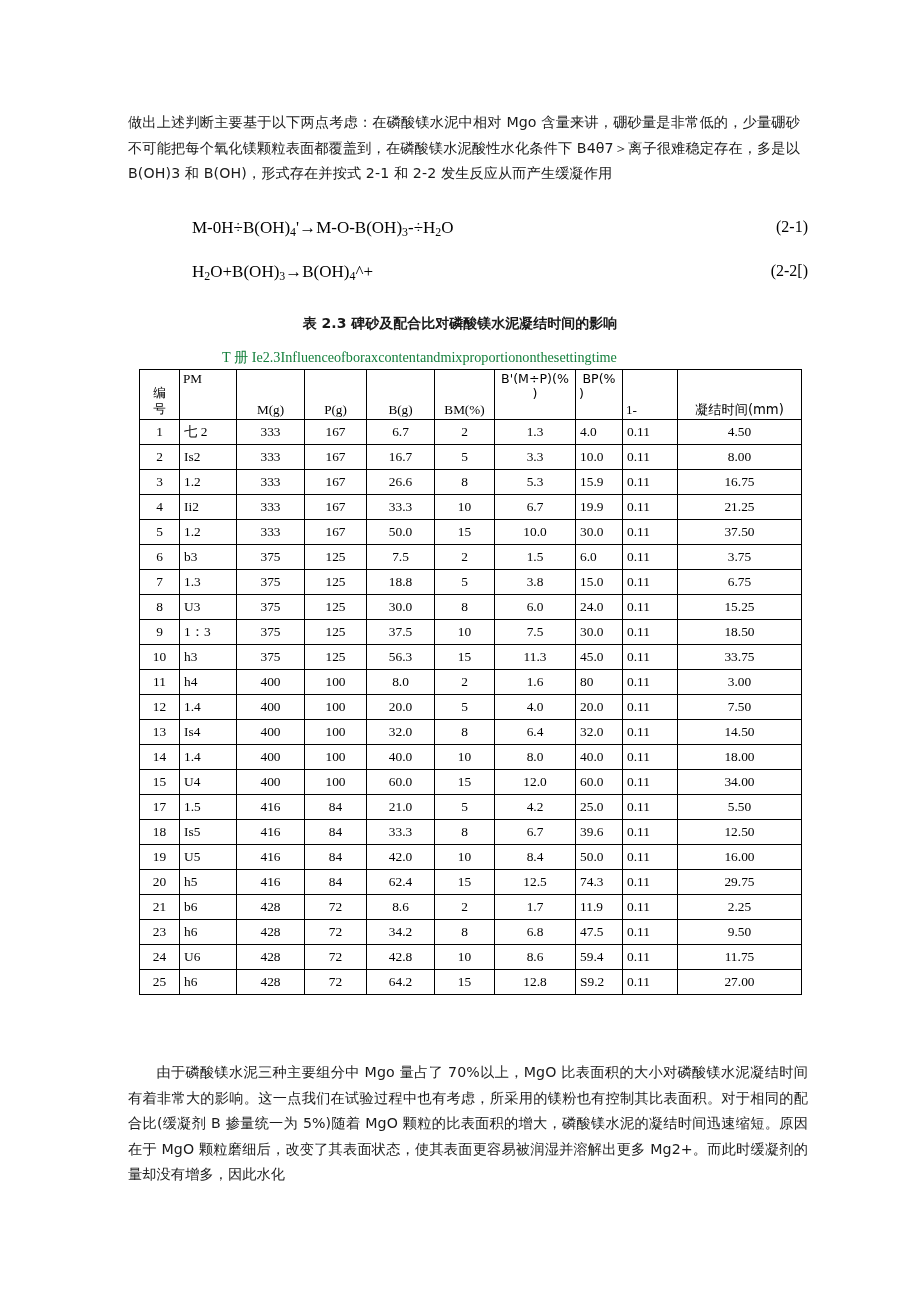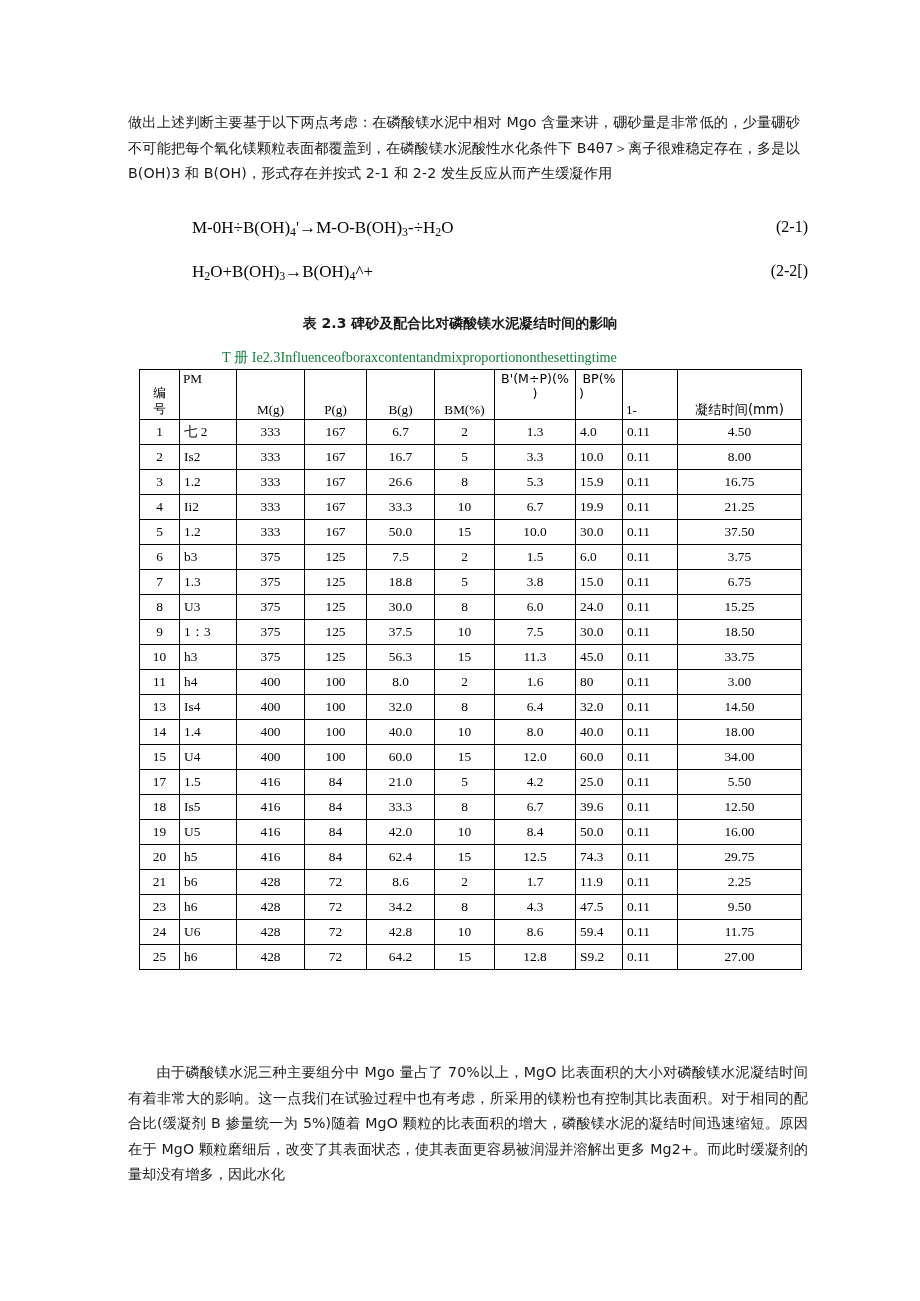--- a/index.html
+++ b/index.html
@@ -354,20 +354,32 @@
             <td class="lft">h4</td>
             <td>400</td>
             <td>100</td>
             <td>8.0</td>
             <td>2</td>
             <td>1.6</td>
             <td class="lft">80</td>
             <td class="lft">0.11</td>
             <td>3.00</td>
           </tr>
+          <tr class="xtall">
+            <td>12</td>
+            <td class="lft">1.4</td>
+            <td>400</td>
+            <td>100</td>
+            <td>20.0</td>
+            <td>5</td>
+            <td>4.0</td>
+            <td class="lft">20.0</td>
+            <td class="lft">0.11</td>
+            <td>7.50</td>
+          </tr>
           <tr>
             <td>13</td>
             <td class="lft">Is4</td>
             <td>400</td>
             <td>100</td>
             <td>32.0</td>
             <td>8</td>
             <td>6.4</td>
             <td class="lft">32.0</td>
             <td class="lft">0.11</td>
@@ -457,21 +469,21 @@
             <td class="lft">0.11</td>
             <td>2.25</td>
           </tr>
           <tr class="tall">
             <td>23</td>
             <td class="lft">h6</td>
             <td>428</td>
             <td>72</td>
             <td>34.2</td>
             <td>8</td>
-            <td>4.3</td>
+            <td>6.8</td>
             <td class="lft">47.5</td>
             <td class="lft">0.11</td>
             <td>9.50</td>
           </tr>
           <tr class="tall">
             <td>24</td>
             <td class="lft">U6</td>
             <td>428</td>
             <td>72</td>
             <td>42.8</td>

